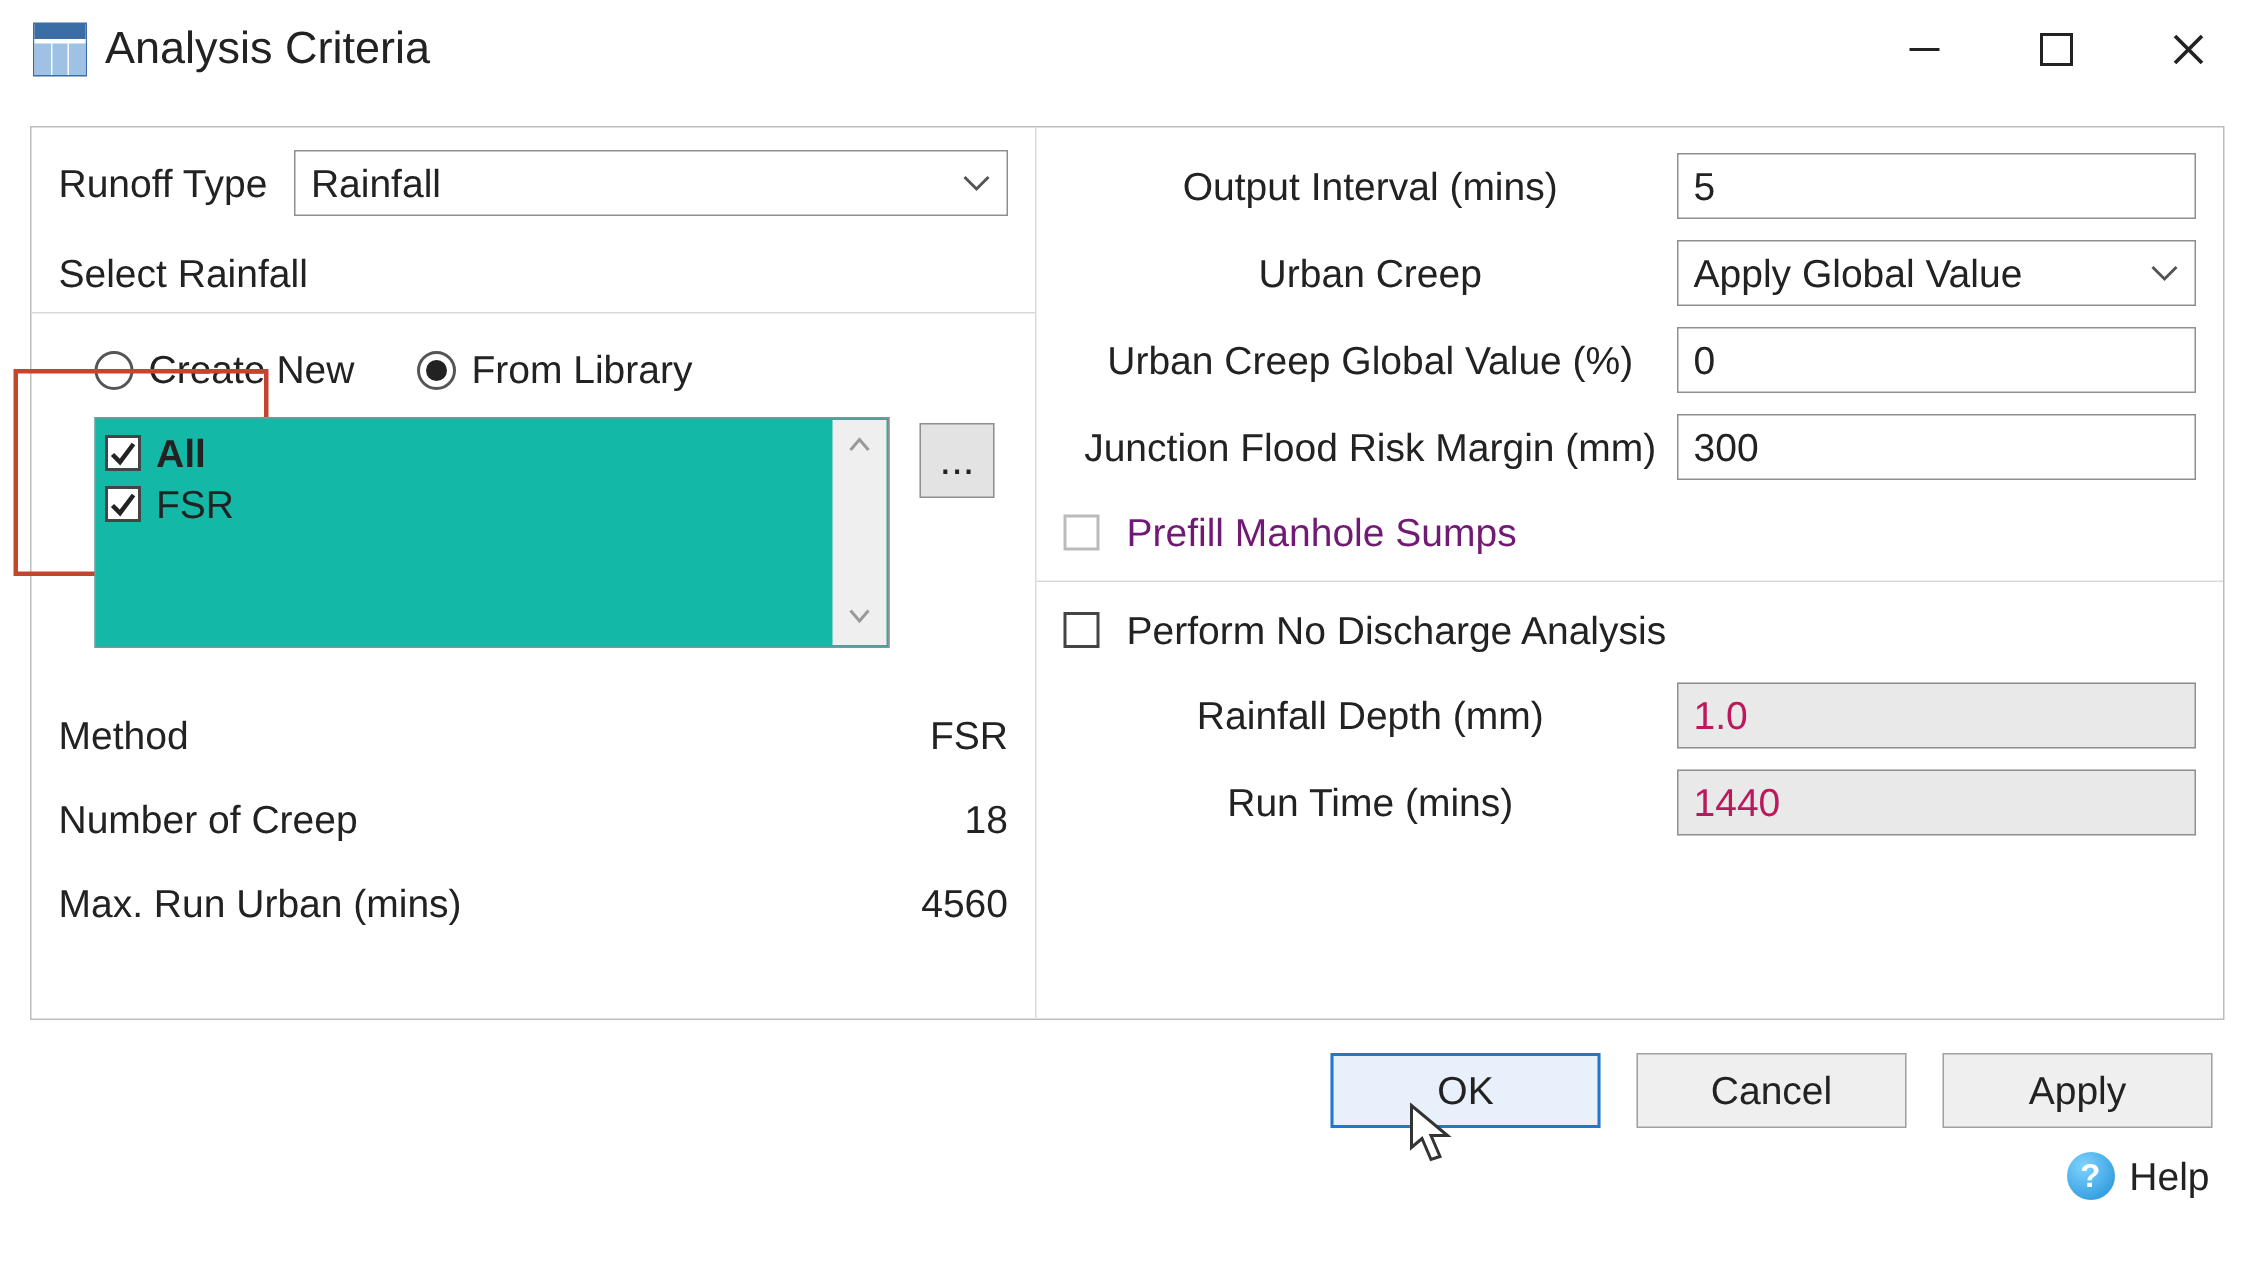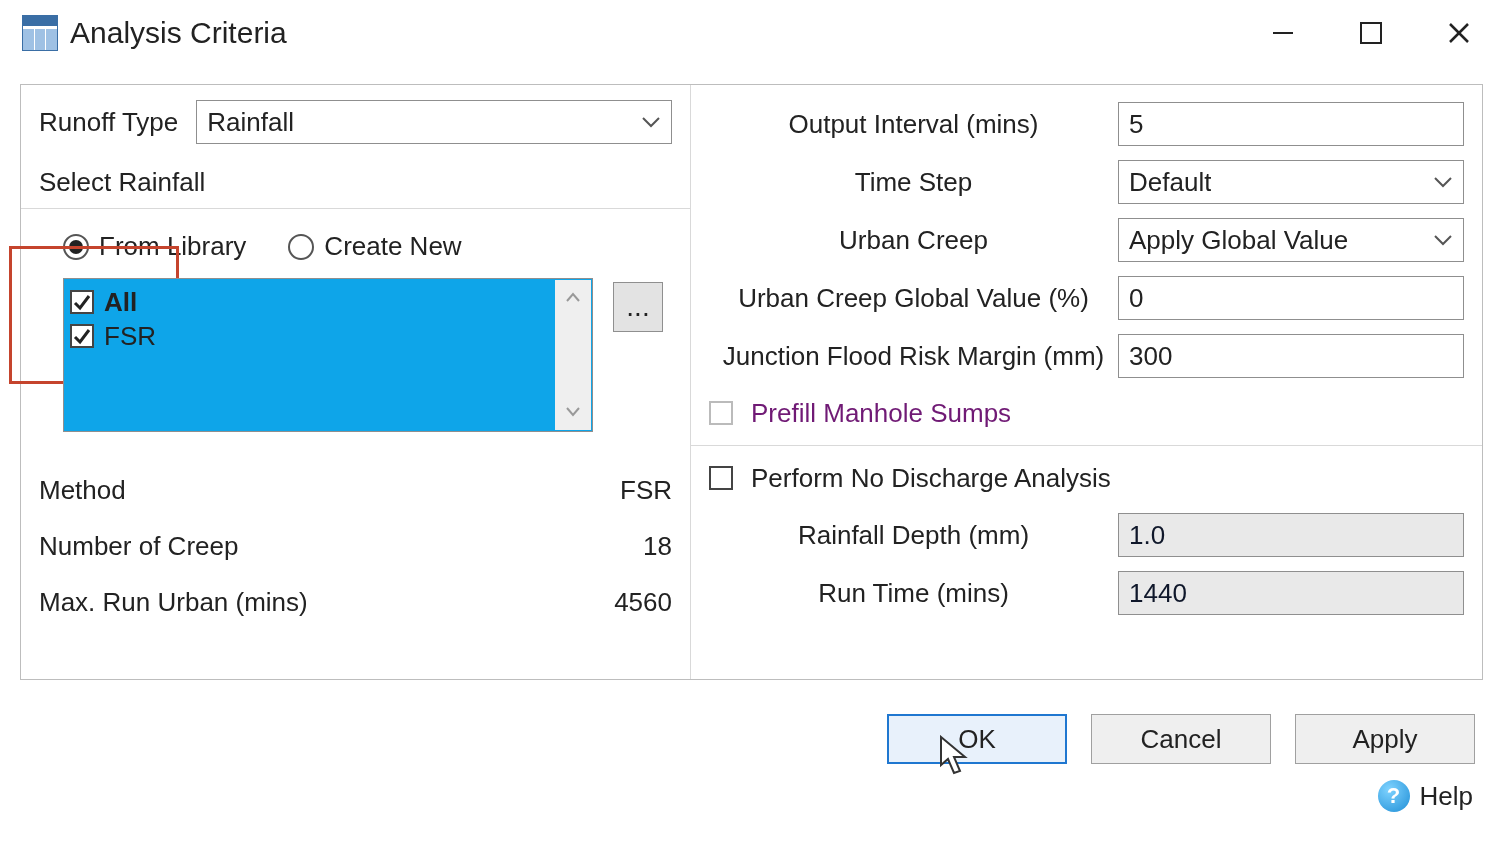--- a/index.html
+++ b/index.html
@@ -47,21 +47,21 @@
     align-items: center;
     justify-content: center;
     font-size: 28px;
   }
   .titlebar .wc svg { display:block; }
 
   
   .panels {
     display: flex;
     border: 1px solid #bdbdbd;
-    margin: 18px 20px 12px 20px;
+    margin: 18px 20px 0 20px;
     height: 596px;
   }
   .panel { padding: 10px 18px 14px 18px; }
   .panel.left {
     width: 670px;
     border-right: 1px solid #d9d9d9;
     display: flex;
     flex-direction: column;
   }
   .panel.right {
@@ -98,21 +98,21 @@
   .textfield {
     height: 44px;
     border: 1px solid #8f8f8f;
     background: #fff;
     padding: 0 10px;
     display: flex;
     align-items: center;
   }
   .textfield.disabled {
     background: #e9e9e9;
-    color: #0f172a;
+    color: #be185d;
   }
 
   
   .left-top-row {
     display: flex;
     align-items: center;
     gap: 18px;
     height: 54px;
   }
   .left-top-row > span { white-space: nowrap; }
@@ -151,21 +151,21 @@
   .library-area {
     display: flex;
     gap: 20px;
     padding: 0 0 0 24px;
     position: relative;
   }
   .listbox {
     width: 530px;
     height: 154px;
     border: 1px solid #8f8f8f;
-    background: #0ea5e9;
+    background: #14b8a6;
     padding: 6px 6px;
     position: relative;
   }
   .listbox .scroll {
     position: absolute;
     right: 1px; top: 1px; bottom: 1px;
     width: 36px;
     background: #efefef;
     display: flex;
     flex-direction: column;
@@ -336,29 +336,29 @@
               <polyline points="2,3 10,11 18,3" fill="none" stroke="#555" stroke-width="2"></polyline>
             </svg>
         </span>
       </div>
     </div>
 
     <div class="select-rainfall">Select Rainfall</div>
     <div class="section-divider"></div>
 
     <div class="radio-row">
+      <div class="radio">
+        <span class="ring"></span>
+        <span>Create New</span>
+      </div>
       <div class="radio selected">
         <span class="ring">
             <span class="dot"></span>
           </span>
         <span>From Library</span>
-      </div>
-      <div class="radio">
-        <span class="ring"></span>
-        <span>Create New</span>
       </div>
     </div>
 
     <div class="library-area">
       <div class="red-highlight"></div>
       <div class="listbox">
         <div class="litem bold">
           <span class="check on">
             <svg width="18" height="18" viewBox="0 0 18 18">
                 <polyline points="2,10 7,15 16,3" fill="none" stroke="#222" stroke-width="3"></polyline>
@@ -411,31 +411,20 @@
 
   <div class="panel right">
 
     <div class="frow">
       <span class="flbl">Output Interval (mins)</span>
       <div class="fval textfield">
         <span class="txt">5</span>
       </div>
     </div>
 
-    <div class="frow">
-      <span class="flbl">Time Step</span>
-      <div class="fval combo">
-        <span class="txt">Default</span>
-        <span class="caret">
-          <svg width="20" height="14" viewBox="0 0 20 14">
-              <polyline points="2,3 10,11 18,3" fill="none" stroke="#555" stroke-width="2"></polyline>
-            </svg>
-        </span>
-      </div>
-    </div>
 
     <div class="frow">
       <span class="flbl">Urban Creep</span>
       <div class="fval combo">
         <span class="txt">Apply Global Value</span>
         <span class="caret">
           <svg width="20" height="14" viewBox="0 0 20 14">
               <polyline points="2,3 10,11 18,3" fill="none" stroke="#555" stroke-width="2"></polyline>
             </svg>
         </span>

